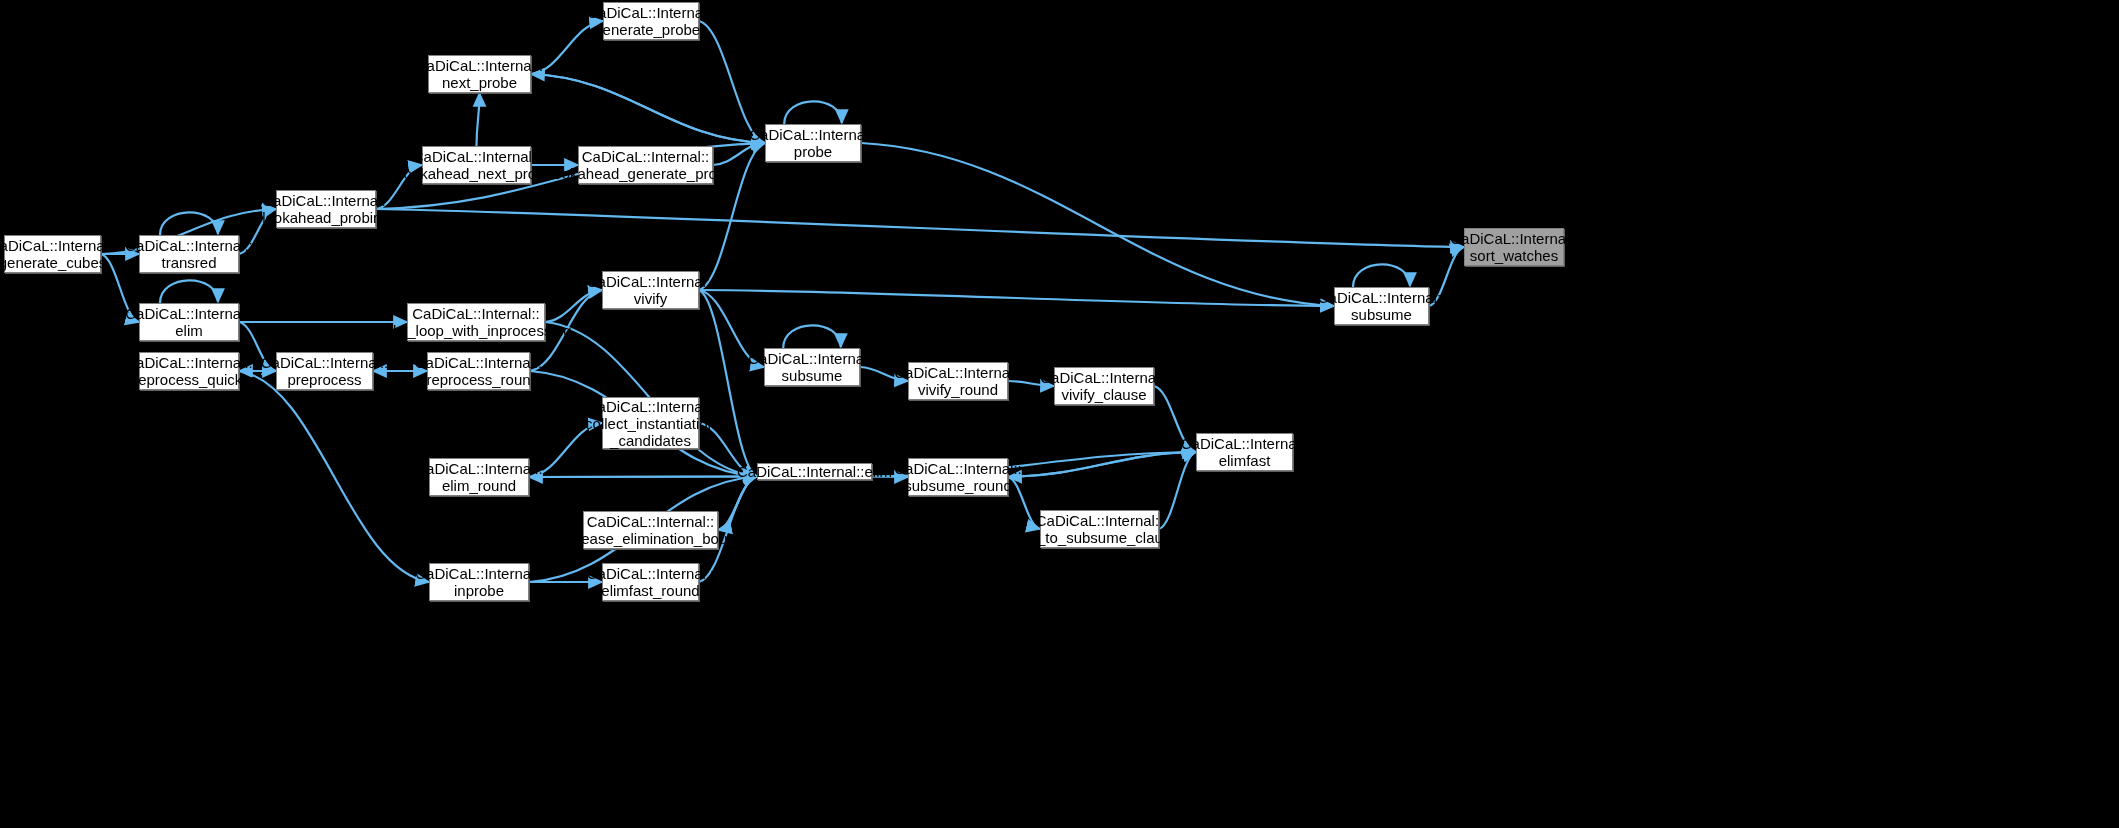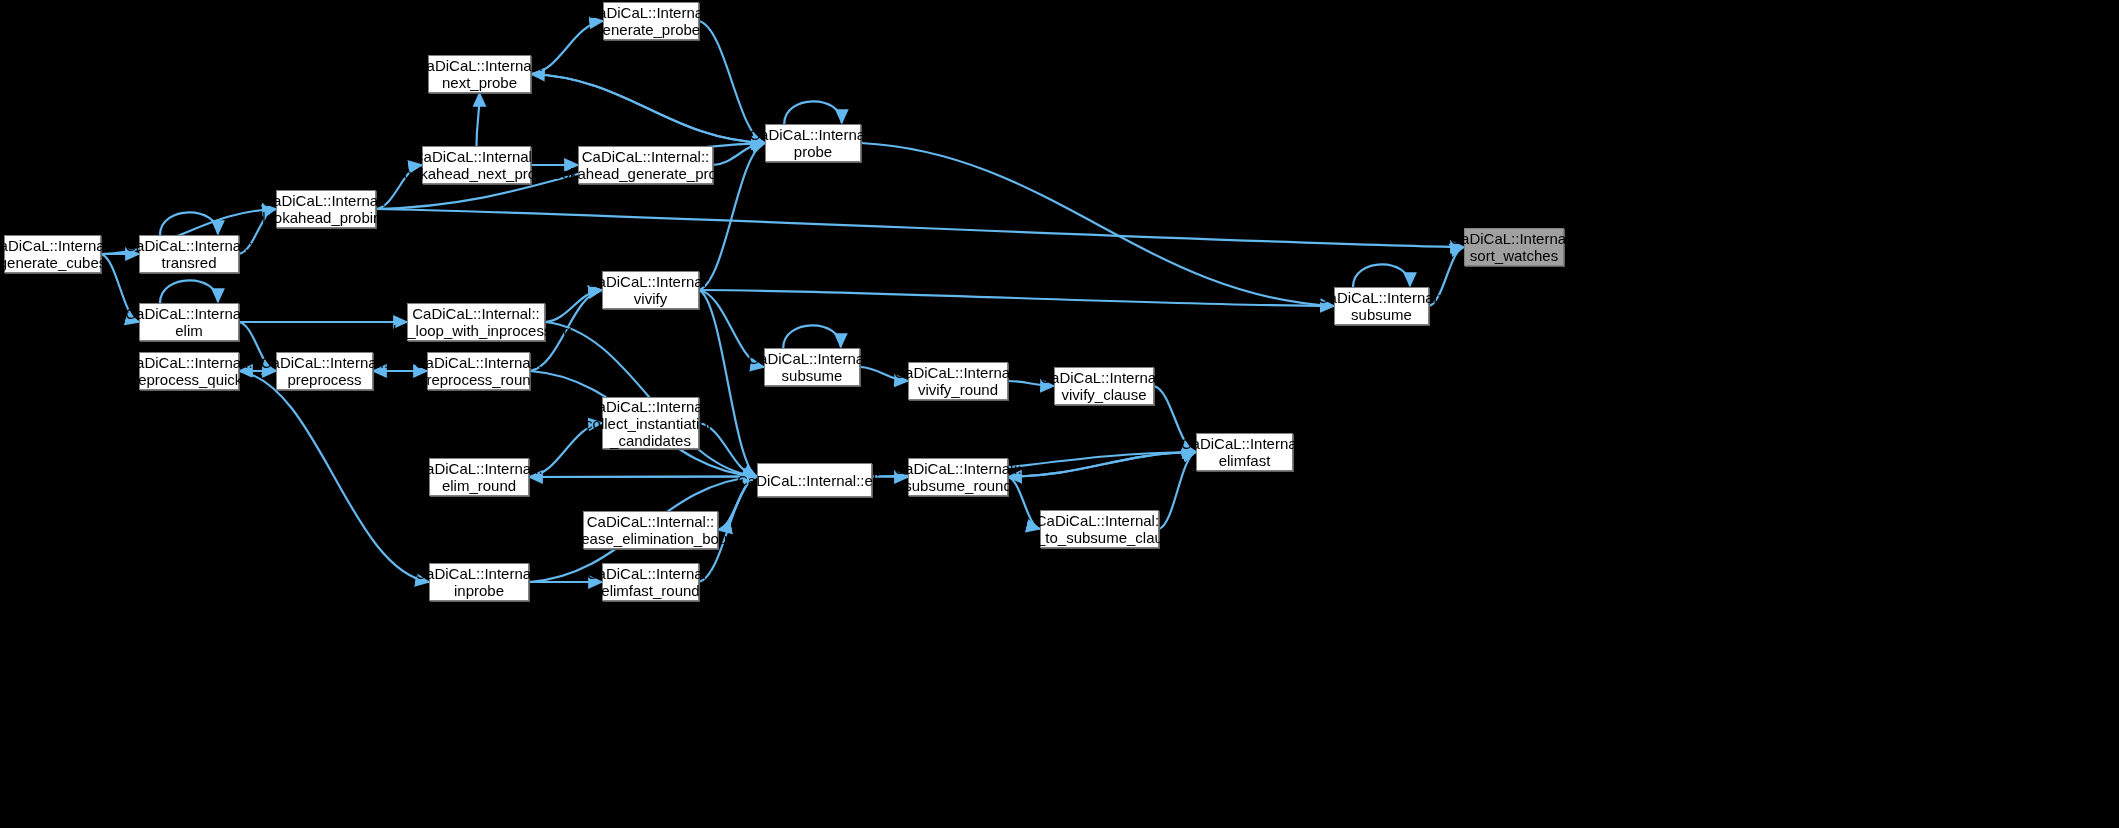--- a/index.html
+++ b/index.html
@@ -159,21 +159,21 @@
       </div>
       <div class="node" style="left: 602px; top: 397px; width: 97px; height: 52px;">
         <span>CaDiCaL::Internal::</span>
         <span>collect_instantiation</span>
         <span>_candidates</span>
       </div>
       <div class="node" style="left: 1196px; top: 433px; width: 97px; height: 38px;">
         <span>CaDiCaL::Internal::</span>
         <span>elimfast</span>
       </div>
-      <div class="node" style="left: 757px; top: 463px; width: 115px; height: 34px;">
+      <div class="node" style="left: 757px; top: 463px; width: 115px; height: 17px;">
         <span>CaDiCaL::Internal::elim</span>
       </div>
       <div class="node" style="left: 429px; top: 458px; width: 100px; height: 38px;">
         <span>CaDiCaL::Internal::</span>
         <span>elim_round</span>
       </div>
       <div class="node" style="left: 908px; top: 458px; width: 100px; height: 38px;">
         <span>CaDiCaL::Internal::</span>
         <span>subsume_round</span>
       </div>

